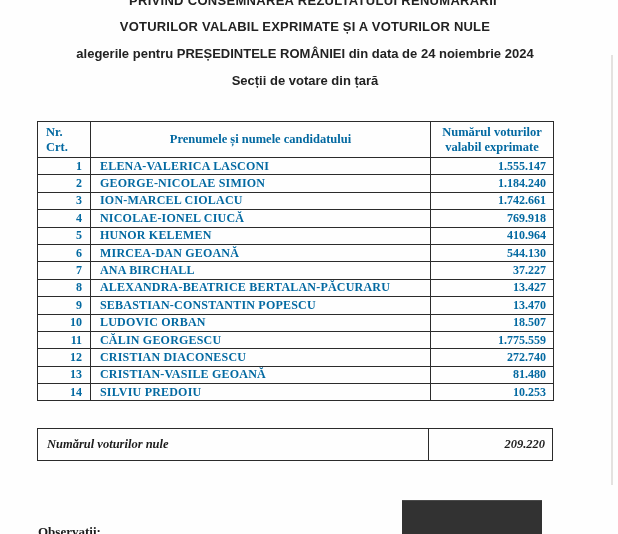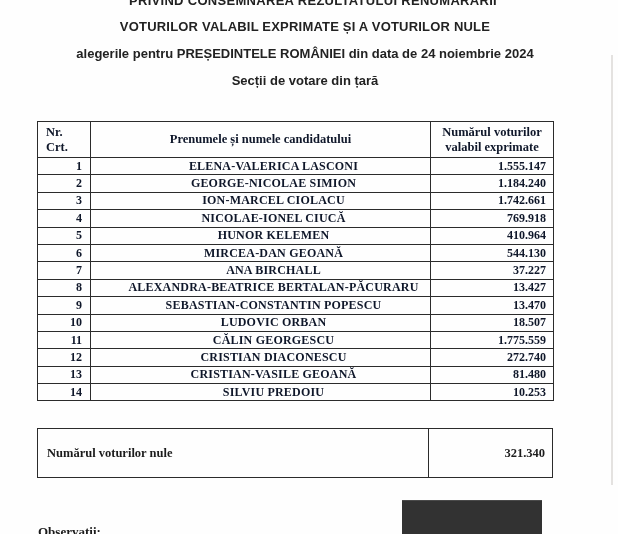--- a/index.html
+++ b/index.html
@@ -52,42 +52,43 @@
     table-layout: fixed;
     font-family: "Liberation Serif", serif;
   }
   .results-table col.c1 { width: 53px; }
   .results-table col.c2 { width: 340px; }
   .results-table col.c3 { width: 123px; }
   .results-table th, .results-table td {
     border: 1.4px solid #2b2b2b;
     font-weight: bold;
     font-size: 12px;
-    color: #0f172a;
+    color: #0369a1;
     overflow: hidden;
     white-space: nowrap;
   }
   .results-table thead th { height: 36px; font-size: 12.5px; }
   .results-table tbody td { height: 17.4px; }
   .th-no { text-align: left; vertical-align: middle; padding-left: 8px; line-height: 1.15; }
   .th-name { text-align: center; vertical-align: middle; }
   .th-votes { text-align: center; vertical-align: middle; line-height: 1.15; }
   .cell-no    { text-align: right; padding-right: 8px; }
-  .cell-name  { text-align: center;  padding-left: 26px; letter-spacing: 0.2px; }
+  .cell-name  { text-align: left;  padding-left: 9px; letter-spacing: 0.2px; }
   .cell-votes { text-align: right; padding-right: 7px; }
 
   
   .nule-box {
     position: absolute;
     left: 37px;
     top: 428px;
     width: 516px;
-    height: 50px;
+    height: 33px;
     border: 1.6px solid #2b2b2b;
     display: flex;
+    font-style: italic;
   }
   .nule-label {
     flex: 0 0 391px;
     border-right: 1.4px solid #2b2b2b;
     display: flex;
     align-items: center;
     padding-left: 9px;
     font-weight: bold;
     font-size: 12.5px;
     color: #1c1c1c;
@@ -244,20 +245,20 @@
     <tr>
       <td class="cell-no">14</td>
       <td class="cell-name">SILVIU PREDOIU</td>
       <td class="cell-votes">10.253</td>
     </tr>
   </tbody>
   </table>
 
   <div class="nule-box">
     <div class="nule-label">Numărul voturilor nule</div>
-    <div class="nule-value">321.340</div>
+    <div class="nule-value">209.220</div>
   </div>
 
   <div class="observatii">Observații:</div>
   <div class="redaction-box"></div>
   <div class="scan-edge"></div>
 
 </div>
 
 </body></html>

